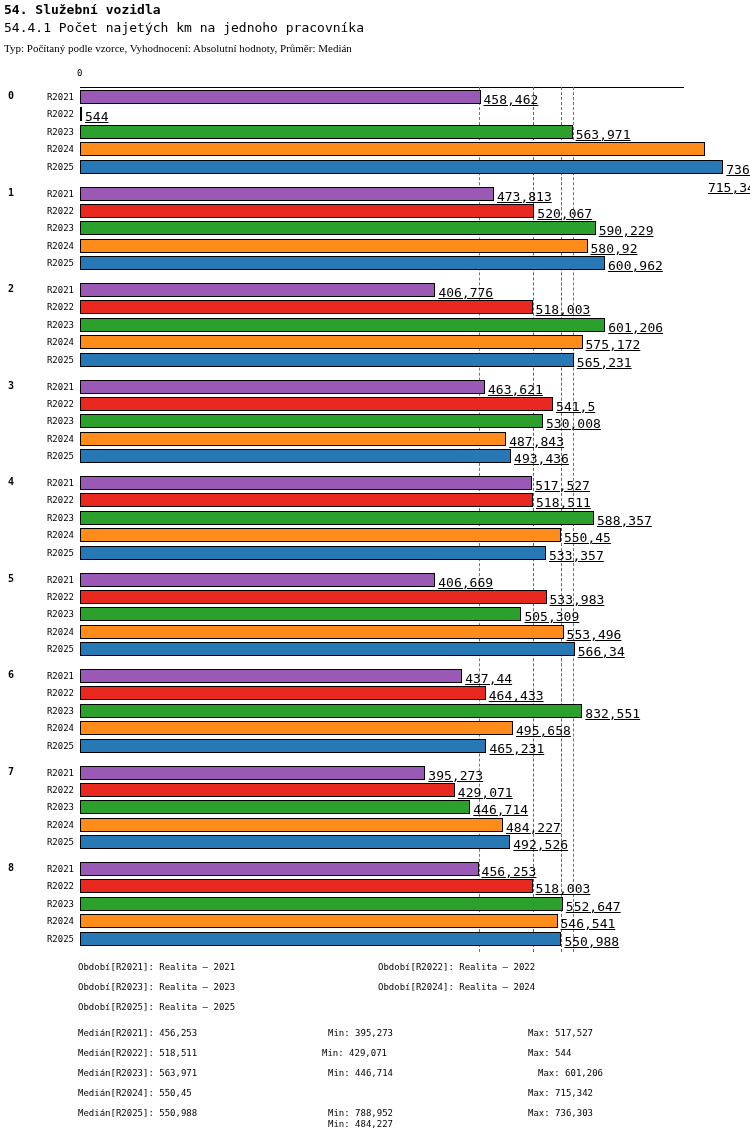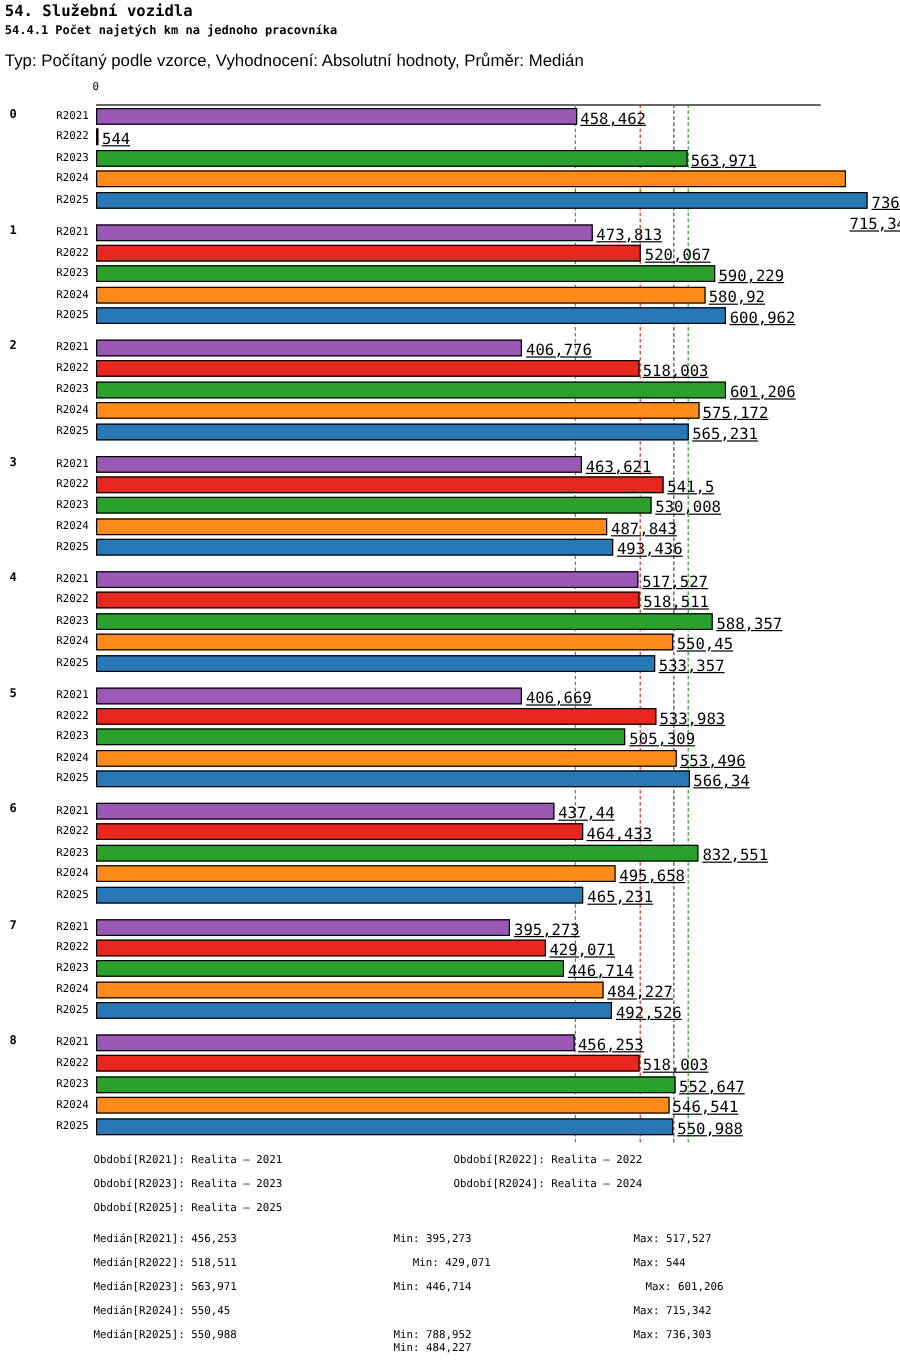--- a/index.html
+++ b/index.html
@@ -4,22 +4,22 @@
 <style>
   html,body{margin:0;padding:0;}
   body{
     width:750px;height:1136px;
     background:#ffffff;
     font-family:"DejaVu Sans Mono", monospace;
     color:#000000;
     overflow:hidden;
   }
   .title1{position:absolute;left:4px;top:2px;font-size:13px;font-weight:bold;letter-spacing:0px;}
-  .title2{position:absolute;left:4px;top:20px;font-size:10px;font-weight:bold;}
-  .subtitle{position:absolute;left:4px;top:42px;font-size:14px;font-family:Liberation Sans, sans-serif;}
+  .title2{position:absolute;left:4px;top:20px;font-size:13px;font-weight:normal;}
+  .subtitle{position:absolute;left:4px;top:42px;font-size:11px;font-family:Liberation Serif, serif;}
 
   #plot{position:absolute;left:0;top:60px;width:750px;height:880px;}
   .zero-label{position:absolute;font-size:9px;}
   .axis-line{position:absolute;background:#000000;}
   .gridline{position:absolute;width:1px;}
 
   .grp-label{position:absolute;font-size:10px;font-weight:bold;}
   .row-label{position:absolute;font-size:9px;text-align:right;}
   .bar{position:absolute;height:14px;border:1px solid #000000;box-sizing:border-box;}
   .bar-val{position:absolute;font-size:13px;white-space:nowrap;text-decoration:underline;}
@@ -193,21 +193,21 @@
     <div class="li" style="left: 378px; top: 0px;">Období[R2022]: Realita – 2022</div>
     <div class="li" style="left: 78px; top: 20px;">Období[R2023]: Realita – 2023</div>
     <div class="li" style="left: 378px; top: 20px; text-align: center;">Období[R2024]: Realita – 2024</div>
     <div class="li" style="left: 78px; top: 40px;">Období[R2025]: Realita – 2025</div>
   </div>
 <div id="stats-area" class="legend stats" style="top: 1028px;">
     <div class="si" style="left: 78px; top: 0px;">Medián[R2021]: 456,253</div>
     <div class="si" style="left: 328px; top: 0px;">Min: 395,273</div>
     <div class="si" style="left: 528px; top: 0px;">Max: 517,527</div>
     <div class="si" style="left: 78px; top: 20px;">Medián[R2022]: 518,511</div>
-    <div class="si" style="left: 344px; top: 20px;">Min: 429,071</div>
+    <div class="si" style="left: 322px; top: 20px;">Min: 429,071</div>
     <div class="si" style="left: 528px; top: 20px;">Max: 544</div>
     <div class="si" style="left: 78px; top: 40px;">Medián[R2023]: 563,971</div>
     <div class="si" style="left: 328px; top: 40px;">Min: 446,714</div>
     <div class="si" style="left: 528px; top: 40px; padding-left: 10px;">Max: 601,206</div>
     <div class="si" style="left: 78px; top: 60px;">Medián[R2024]: 550,45</div>
     <div class="si" style="left: 328px; top: 60px; margin-top: 31px;">Min: 484,227</div>
     <div class="si" style="left: 528px; top: 60px;">Max: 715,342</div>
     <div class="si" style="left: 78px; top: 80px;">Medián[R2025]: 550,988</div>
     <div class="si" style="left: 328px; top: 80px;">Min: 788,952</div>
     <div class="si" style="left: 528px; top: 80px;">Max: 736,303</div>

